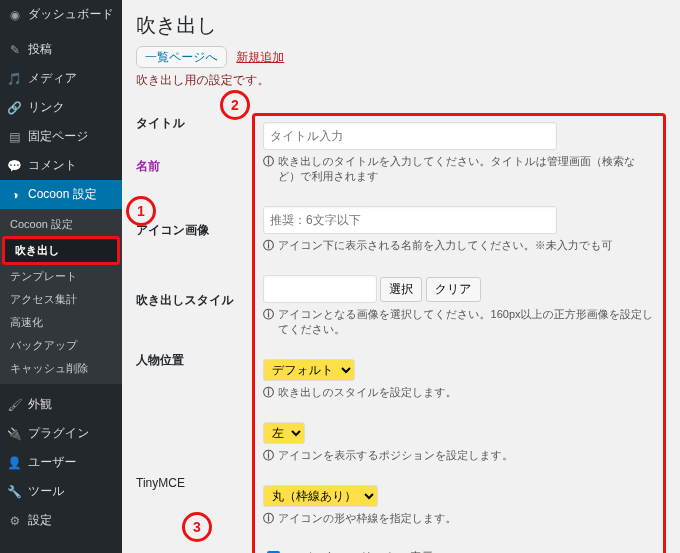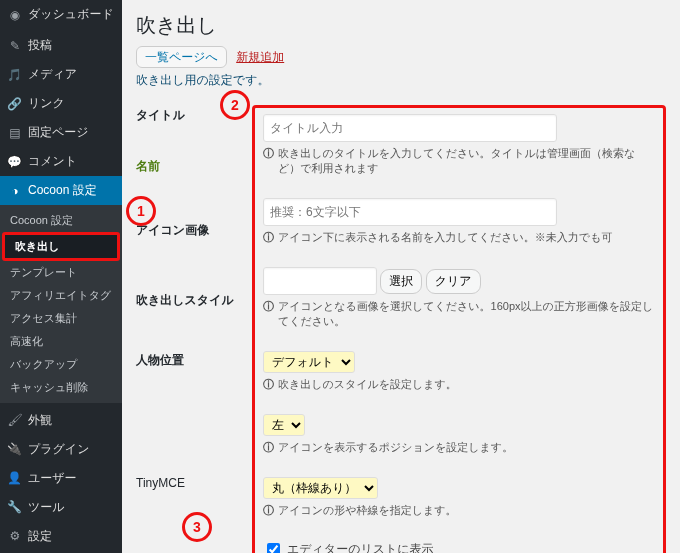--- a/index.html
+++ b/index.html
@@ -12,32 +12,32 @@
   .sidebar .sub{background:#32373c;font-size:11px;padding:4px 0}
   .sidebar .sub .subitem{padding:4px 10px;color:#c8ccd0;cursor:pointer}
   .sidebar .sub .subitem.active{color:#fff;font-weight:bold;background:#191e23}
   .sidebar .sep{height:6px}
 
   .main{flex:1;padding:8px 14px 20px 14px;overflow:auto;position:relative}
   h1.title{font-size:20px;font-weight:400;margin:4px 0 10px 0;color:#23282d}
   .toplinks{margin-bottom:6px;font-size:12px}
   .toplinks a{border:1px solid #ccc;padding:3px 8px;border-radius:6px;background:#f7f7f7;color:#0073aa;text-decoration:none;cursor:pointer}
   .toplinks a+a{margin-left:6px;border:none;background:none;padding:3px 0;color:#b91c1c;text-decoration:underline}
-  .desc{font-size:12px;color:#0c4a6e;margin-bottom:6px}
+  .desc{font-size:12px;color:#7f1d1d;margin-bottom:14px}
 
   .formtbl{width:100%;border-collapse:collapse}
   .formtbl th{text-align:left;vertical-align:top;width:110px;padding:12px 6px 12px 0;font-size:12px;font-weight:bold;color:#23282d}
   .formtbl td{padding:10px 0}
 
   .bigred{border:3px solid #e11;border-radius:4px;padding:6px 8px 10px 8px;background:#fff0}
   input[type=text]{border:1px solid #ddd;border-radius:3px;padding:4px 6px;width:280px;font-size:12px;height:18px;box-shadow:inset 0 1px 2px rgba(0,0,0,.05)}
-  select{border:1px solid #ddd;border-radius:3px;padding:2px 4px;font-size:12px;background:#fef9c3}
+  select{border:1px solid #ddd;border-radius:3px;padding:2px 4px;font-size:12px;background:#fde047}
   .help{color:#555;font-size:11px;margin-top:4px;display:flex;align-items:flex-start;gap:4px}
   .help .info{font-weight:bold;color:#555}
-  .btn{border:1px solid #ccc;background:#f6f7f7;border-radius:9px;padding:3px 8px;font-size:12px;cursor:pointer}
+  .btn{border:1px solid #ccc;background:#f6f7f7;border-radius:3px;padding:3px 8px;font-size:12px;cursor:pointer}
   .chk{display:flex;align-items:center;gap:4px;font-size:12px}
 
   
   .anno{position:absolute;width:24px;height:24px;border:3px solid #e11;border-radius:50%;color:#e11;font-weight:bold;font-size:14px;display:flex;align-items:center;justify-content:center;background:transparent;pointer-events:none}
   .sidebar-hi{border:3px solid #e11;border-radius:3px;margin:0 2px}
 </style>
 </head>
 <body>
 <div class="wrap">
 
@@ -72,21 +72,20 @@
         <span class="ico">◑</span>
         <span>Cocoon 設定</span>
       </div>
 
     <div class="sub">
       <div class="subitem">Cocoon 設定</div>
       <div class="sidebar-hi">
         <div class="subitem active">吹き出し</div>
       </div>
       <div class="subitem">テンプレート</div>
-      <div class="subitem">アフィリエイトタグ</div>
       <div class="subitem">アクセス集計</div>
       <div class="subitem">高速化</div>
       <div class="subitem">バックアップ</div>
       <div class="subitem">キャッシュ削除</div>
     </div>
 
     <div class="sep"></div>
     <div class="item">
         <span class="ico">🖌</span>
         <span>外観</span>
@@ -173,21 +172,21 @@
                   <input type="checkbox" checked="" style="">
                   <span>エディターのリストに表示</span>
                 </label>
             
           </div>
         </td>
       </tr>
     </tbody>
       </table>
 
-    <div style="position:absolute;left:14px;top:158px;font-size:12px;font-weight:bold;color:#4d7c0f">名前</div>
+    <div style="position:absolute;left:14px;top:158px;font-size:12px;font-weight:bold;color:#a21caf">名前</div>
     <div style="position:absolute;left:14px;top:222px;font-size:12px;font-weight:bold;color:#23282d">アイコン画像</div>
     <div style="position:absolute;left:14px;top:292px;font-size:12px;font-weight:bold;color:#23282d">吹き出しスタイル</div>
     <div style="position:absolute;left:14px;top:352px;font-size:12px;font-weight:bold;color:#23282d">人物位置</div>
     <div style="position:absolute;left:14px;top:476px;font-size:12px;font-weight:normal;color:#23282d">TinyMCE</div>
 
     <div class="anno" style="left:4px;top:196px">1</div>
     <div class="anno" style="left:98px;top:90px">2</div>
     <div class="anno" style="left:60px;top:512px">3</div>
   </div>
 </div>

